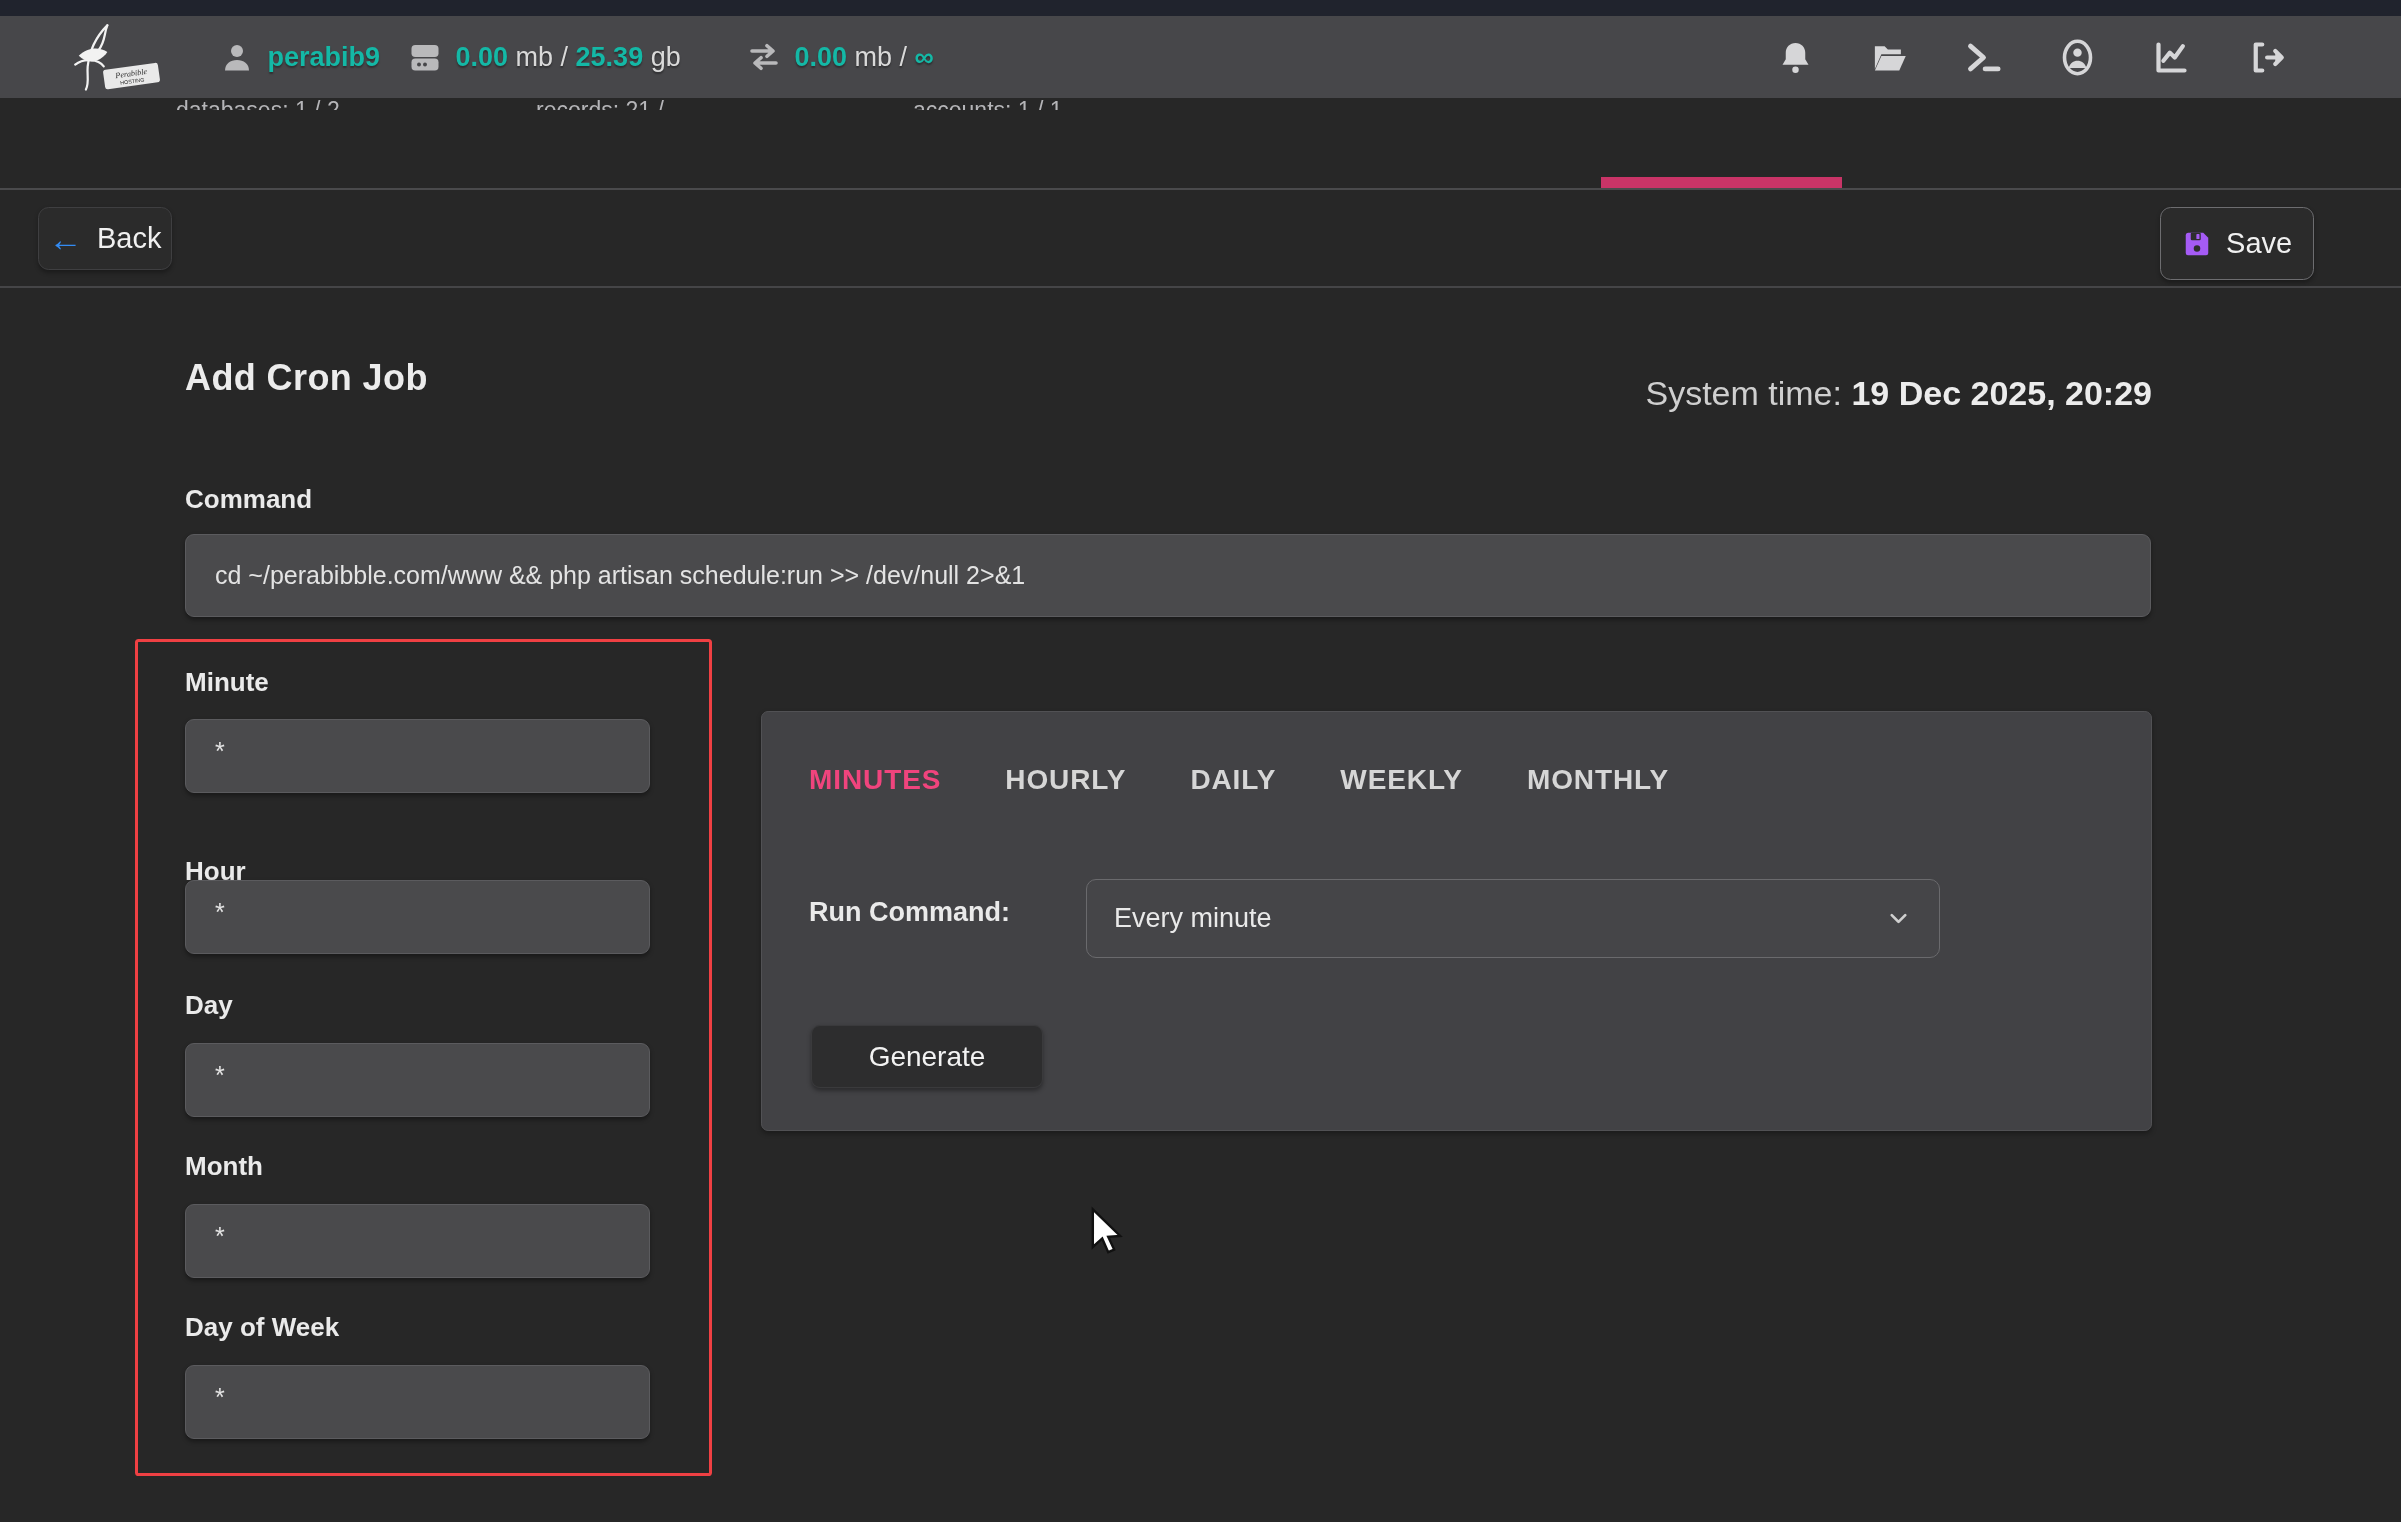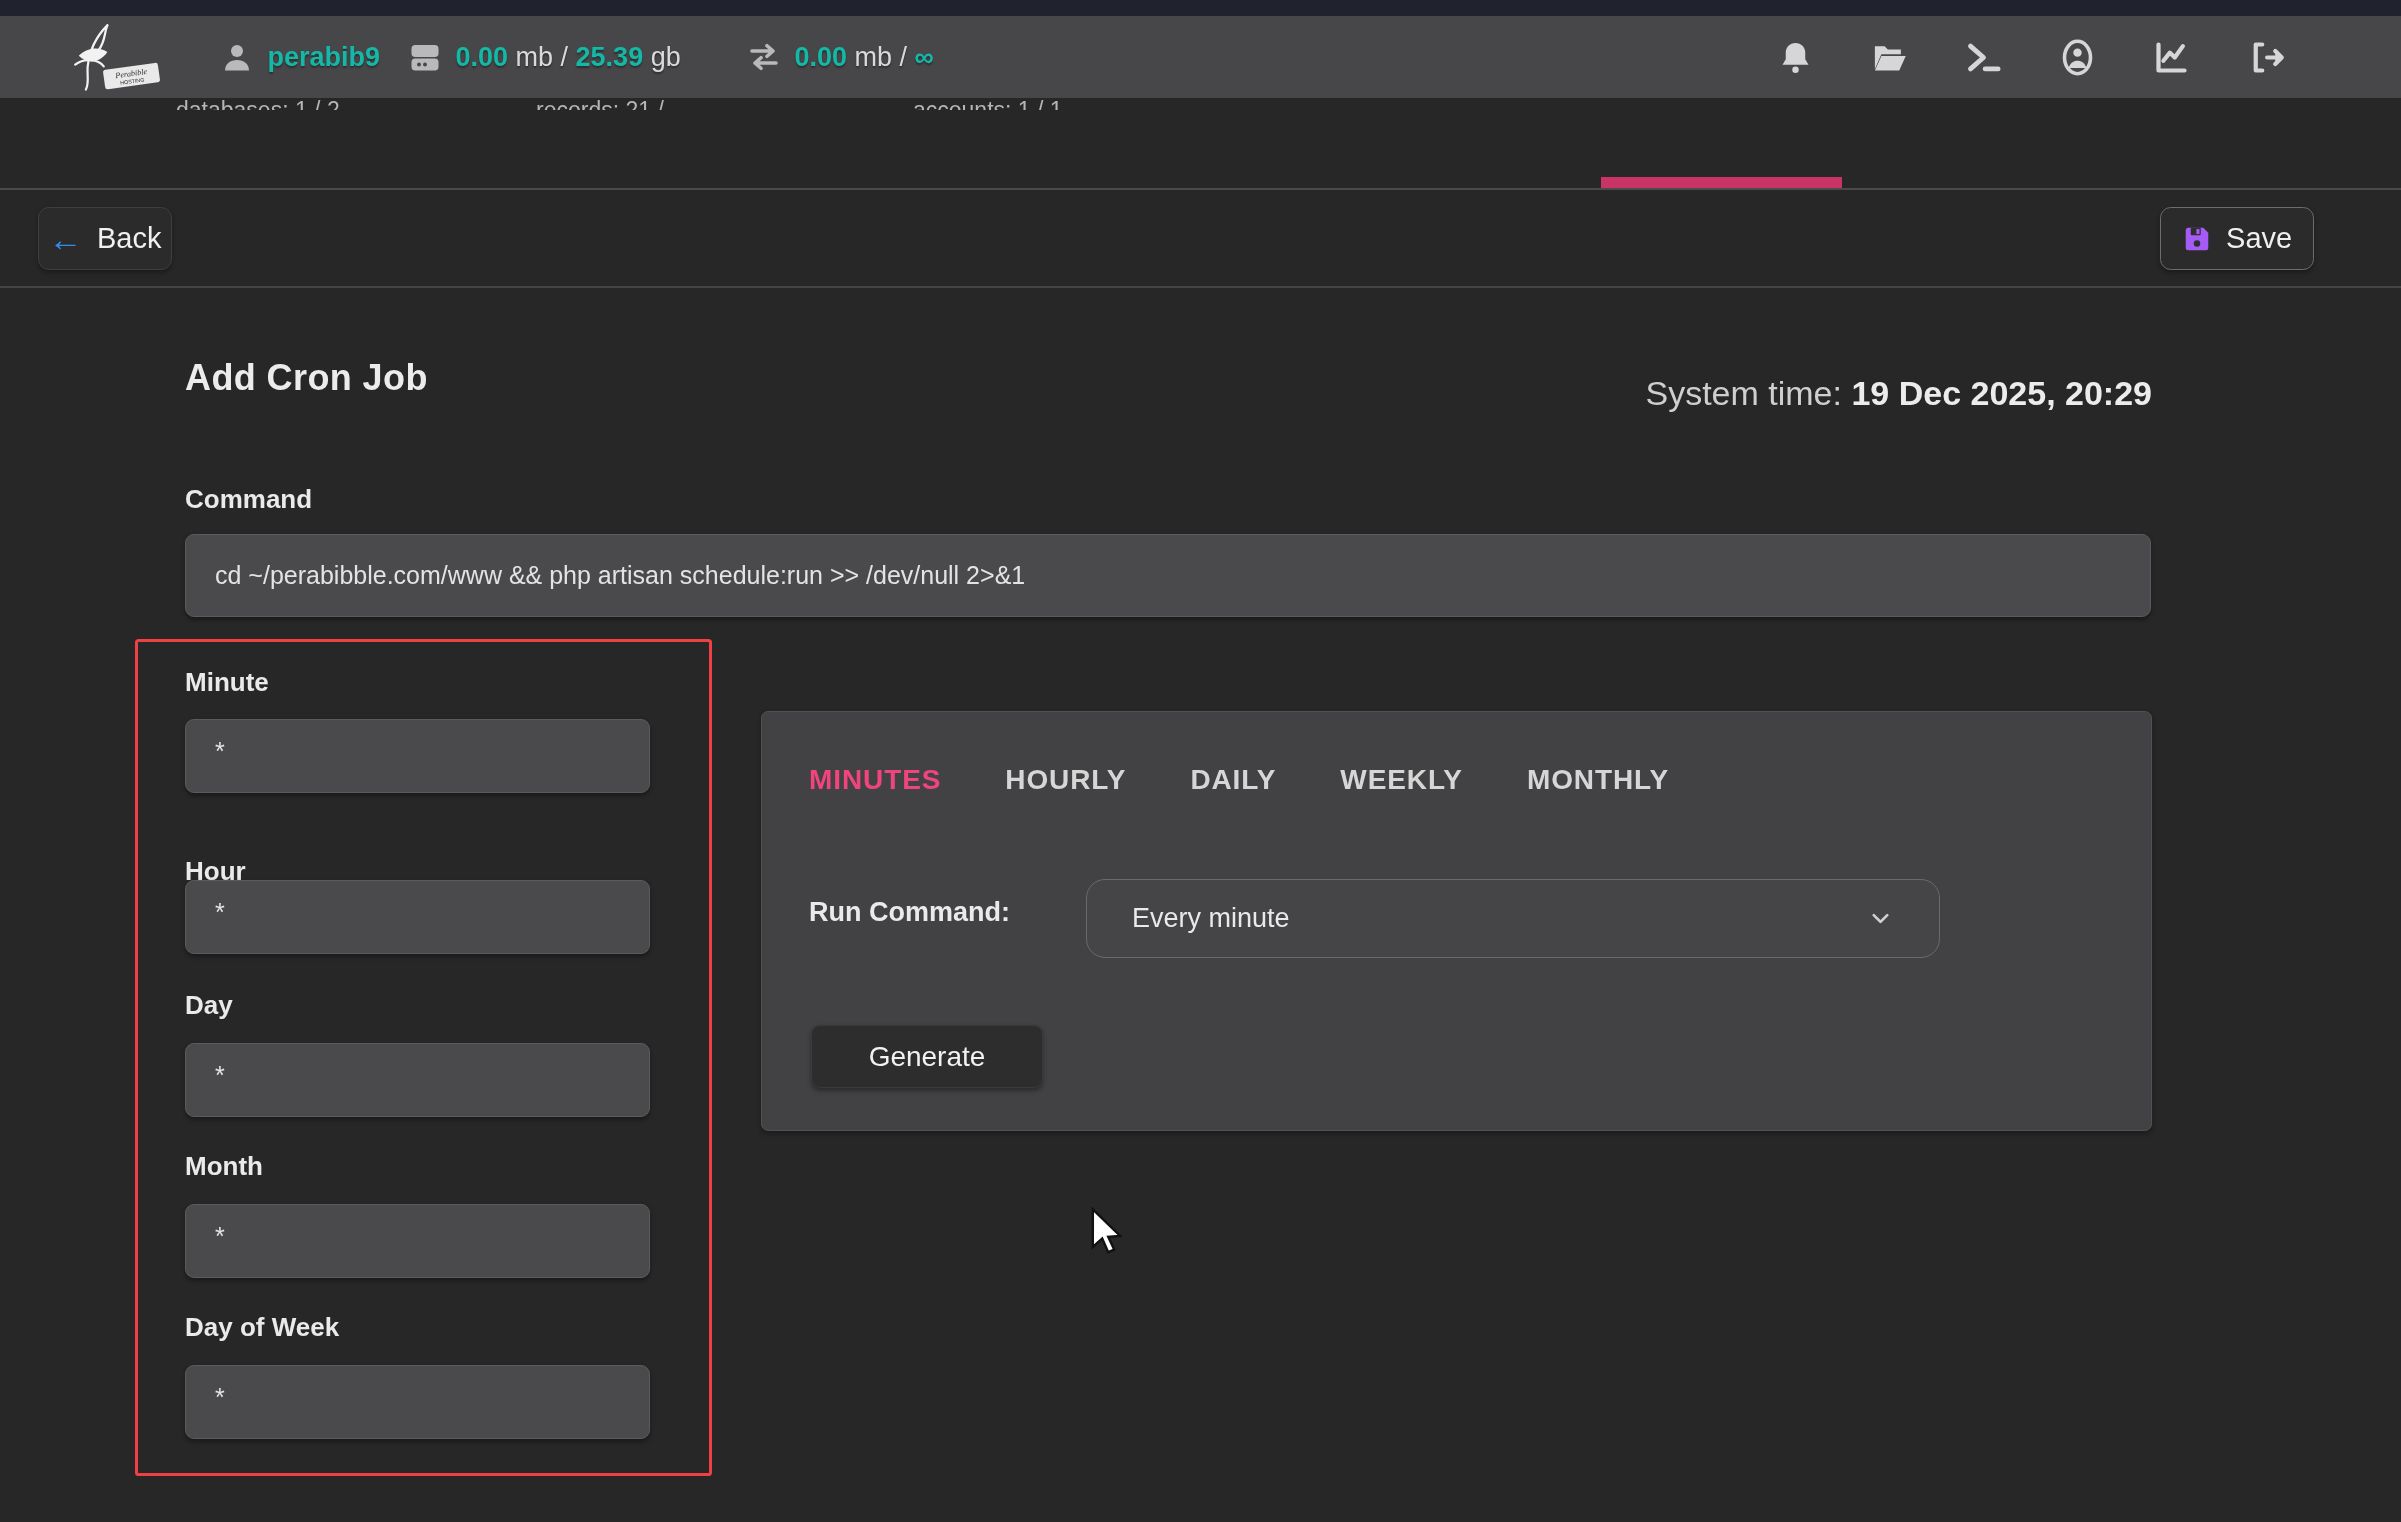--- a/index.html
+++ b/index.html
@@ -44,21 +44,21 @@
 
   
   .btn {
     position:absolute; display:flex; align-items:center; justify-content:center; gap:14.3px;
     background:#2b2b2b; border:1.8px solid #3f3f41; border-radius:10.7px;
     color:#f0f0f0; font-size:29px; cursor:pointer;
     box-shadow:0 2.7px 4.5px rgba(0,0,0,.3);
   }
   .back-btn { left:38px; top:207px; width:134px; height:63px; }
   .back-arrow { color:#338bf2; font-size:34px; font-weight:bold; line-height:1; }
-  .save-btn { left:2160px; top:207px; width:154px; height:63px; border-color:#6d6d70; }
+  .save-btn { left:2160px; top:207px; width:154px; height:73px; border-color:#6d6d70; }
   .save-icon { width:30px; height:30px; }
 
   
   .page-title { position:absolute; left:185px; top:357px; font-size:36px; font-weight:bold; color:#ececec; letter-spacing:0.4px; }
   .system-time { position:absolute; right:249px; top:374px; font-size:34px; color:#cfcfcf; }
   .system-time b { color:#ececec; }
 
   
   .field-label { position:absolute; font-size:26px; font-weight:bold; color:#eaeaea; }
   .text-input {
@@ -86,22 +86,22 @@
     background:#424245; border:0.9px solid #515154; border-radius:7.1px;
     box-shadow:0 2.7px 5.4px rgba(0,0,0,.3);
   }
   .gen-tabs { position:absolute; left:47px; top:52px; display:flex; gap:64px; }
   .gen-tab { font-size:28px; font-weight:bold; letter-spacing:0.9px; color:#d6d6d6; cursor:pointer; }
   .gen-tab.active { color:#f0447d; }
   .run-row-label { position:absolute; left:47px; top:898px; font-size:27px; font-weight:bold; color:#eaeaea; }
   .gen-panel .run-row-label { top:185px; left:47px; }
   .select {
     position:absolute; left:324px; top:167px; width:854px; height:79px;
-    background:#454548; border:1.8px solid #6a6a6d; border-radius:19px;
-    display:flex; align-items:center; padding:0 45px; cursor:pointer;
+    background:#454548; border:1.8px solid #6a6a6d; border-radius:10px;
+    display:flex; align-items:center; padding:0 27px; cursor:pointer;
   }
   .select .sel-text { font-size:27px; color:#e9e9e9; flex:1; }
   .select .chev { width:27px; height:27px; }
   .generate-btn {
     position:absolute; left:49px; top:313px; width:232px; height:63px;
     background:#2d2d2e; border:0.9px solid #3a3a3c; border-radius:9px;
     color:#f2f2f2; font-size:28px; display:flex; align-items:center; justify-content:center;
     cursor:pointer; box-shadow:0 2.7px 4.5px rgba(0,0,0,.35);
   }
 

